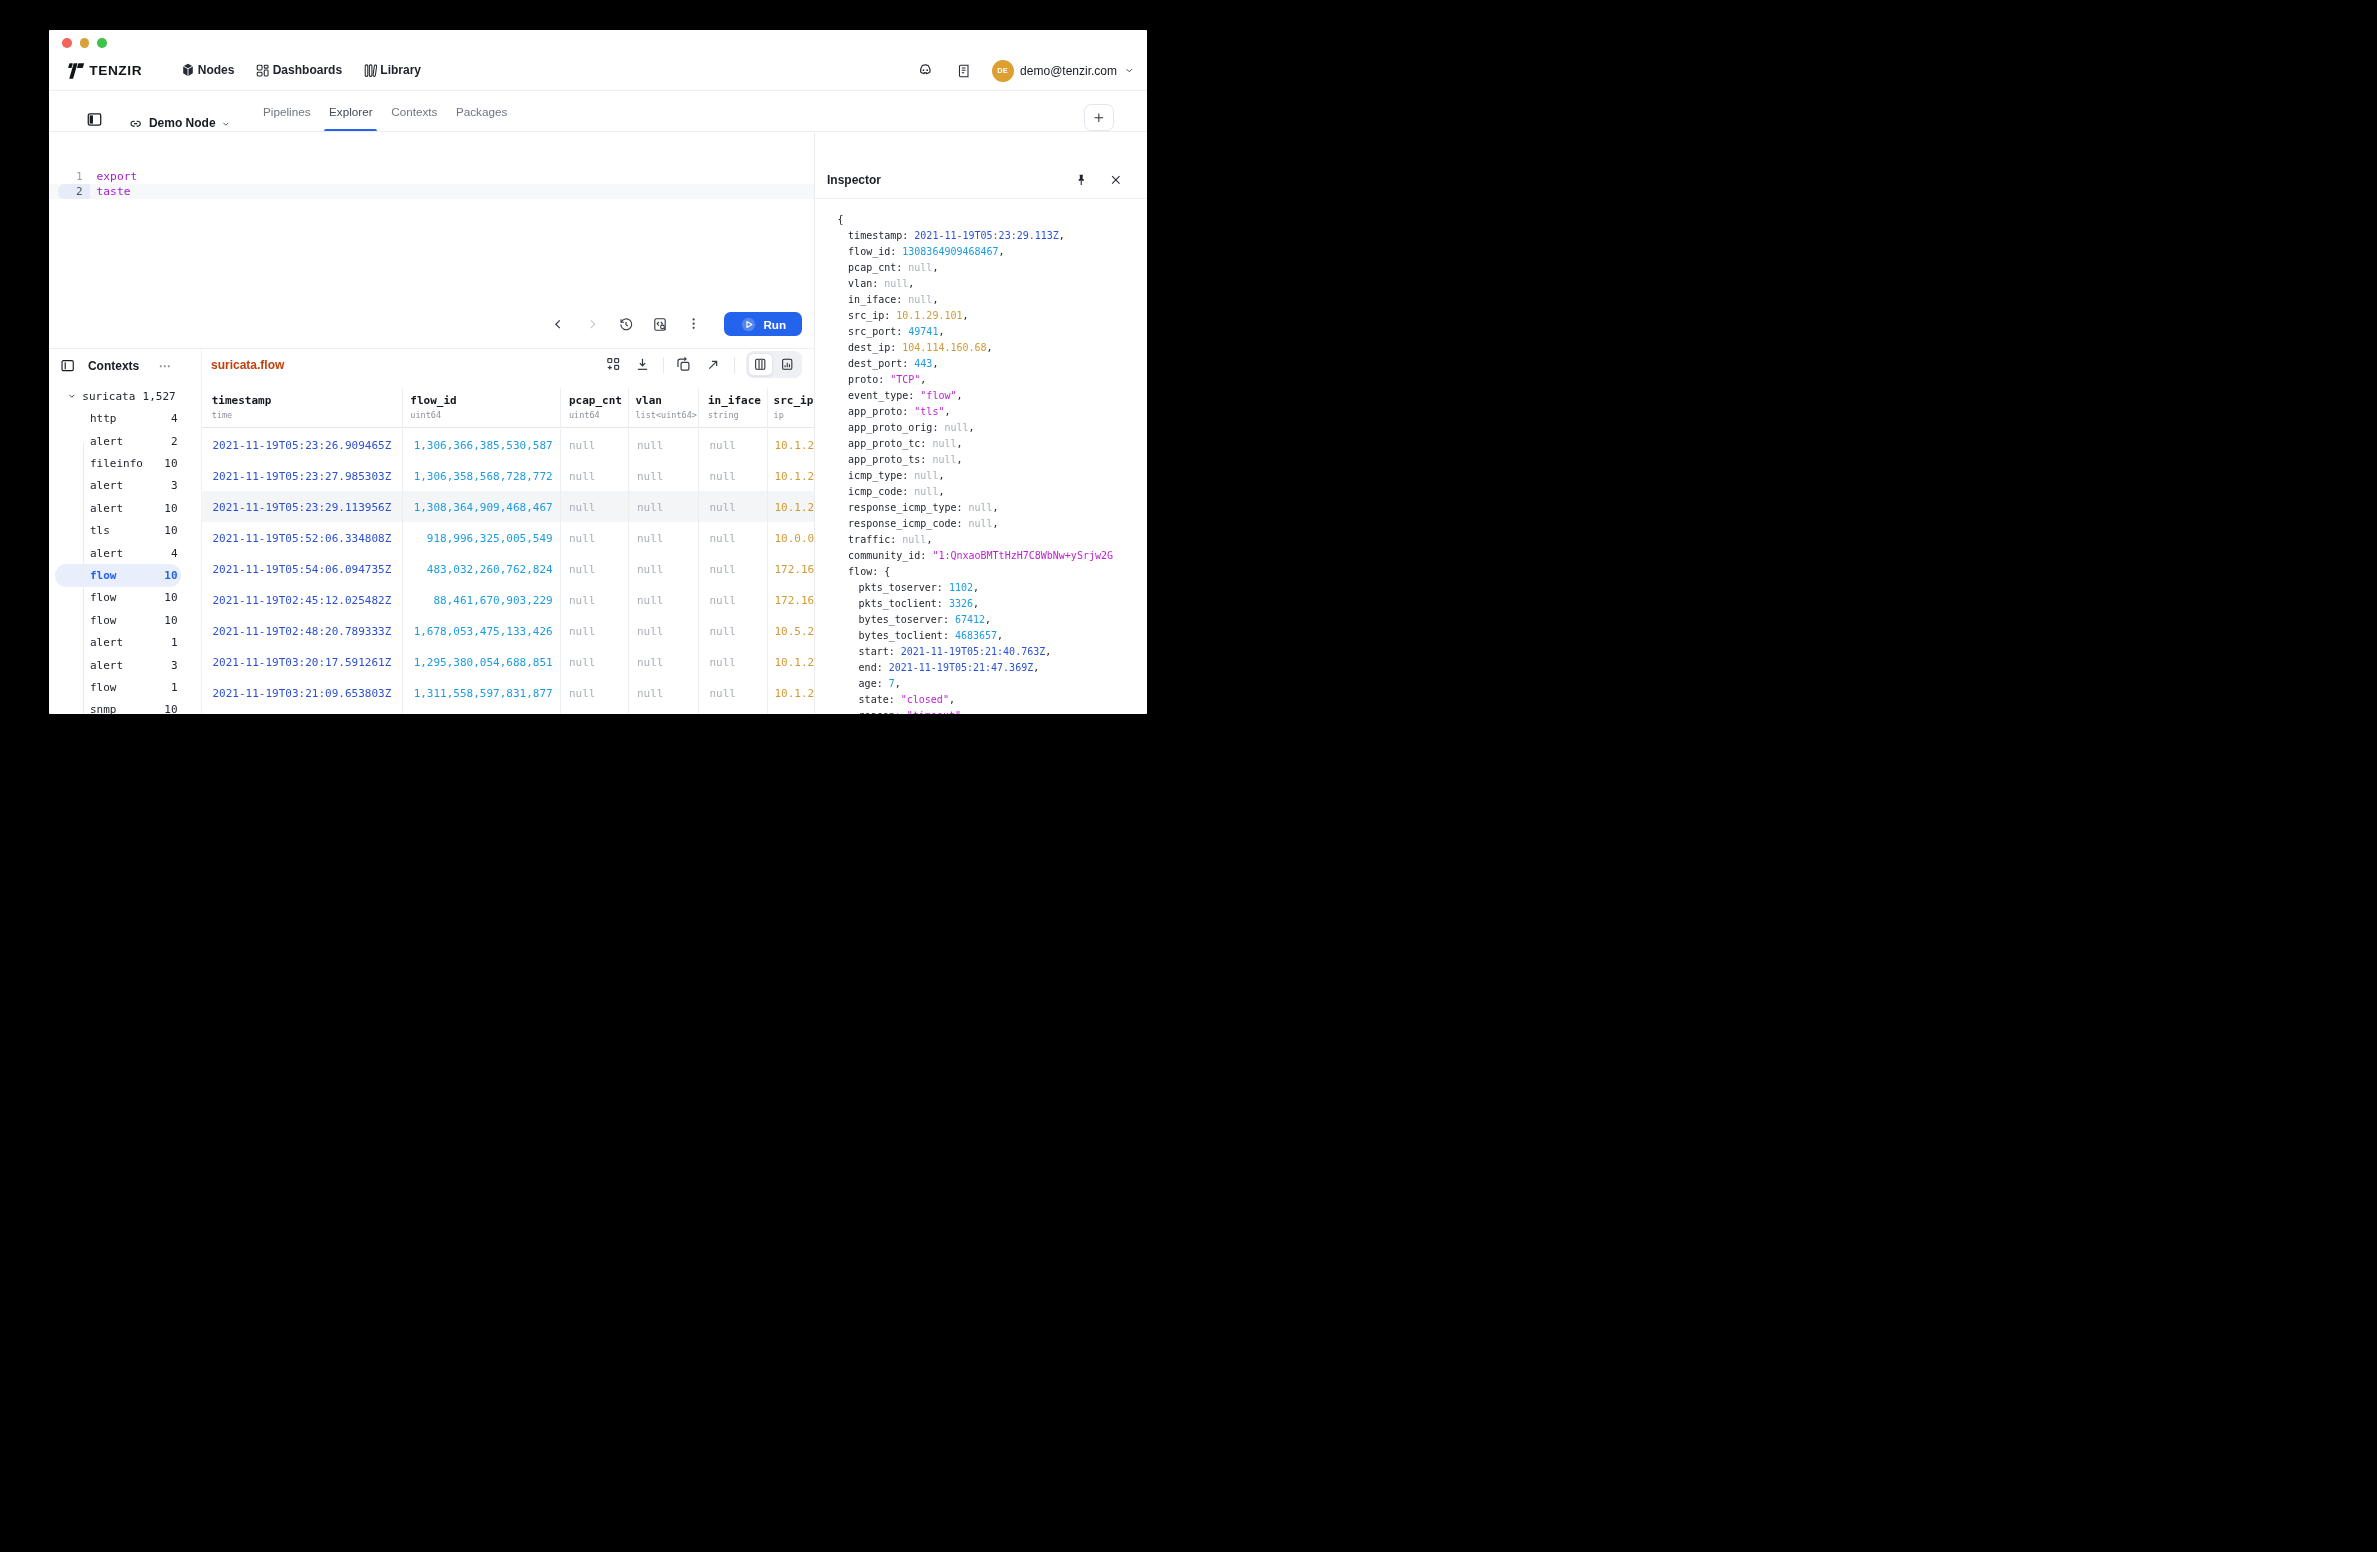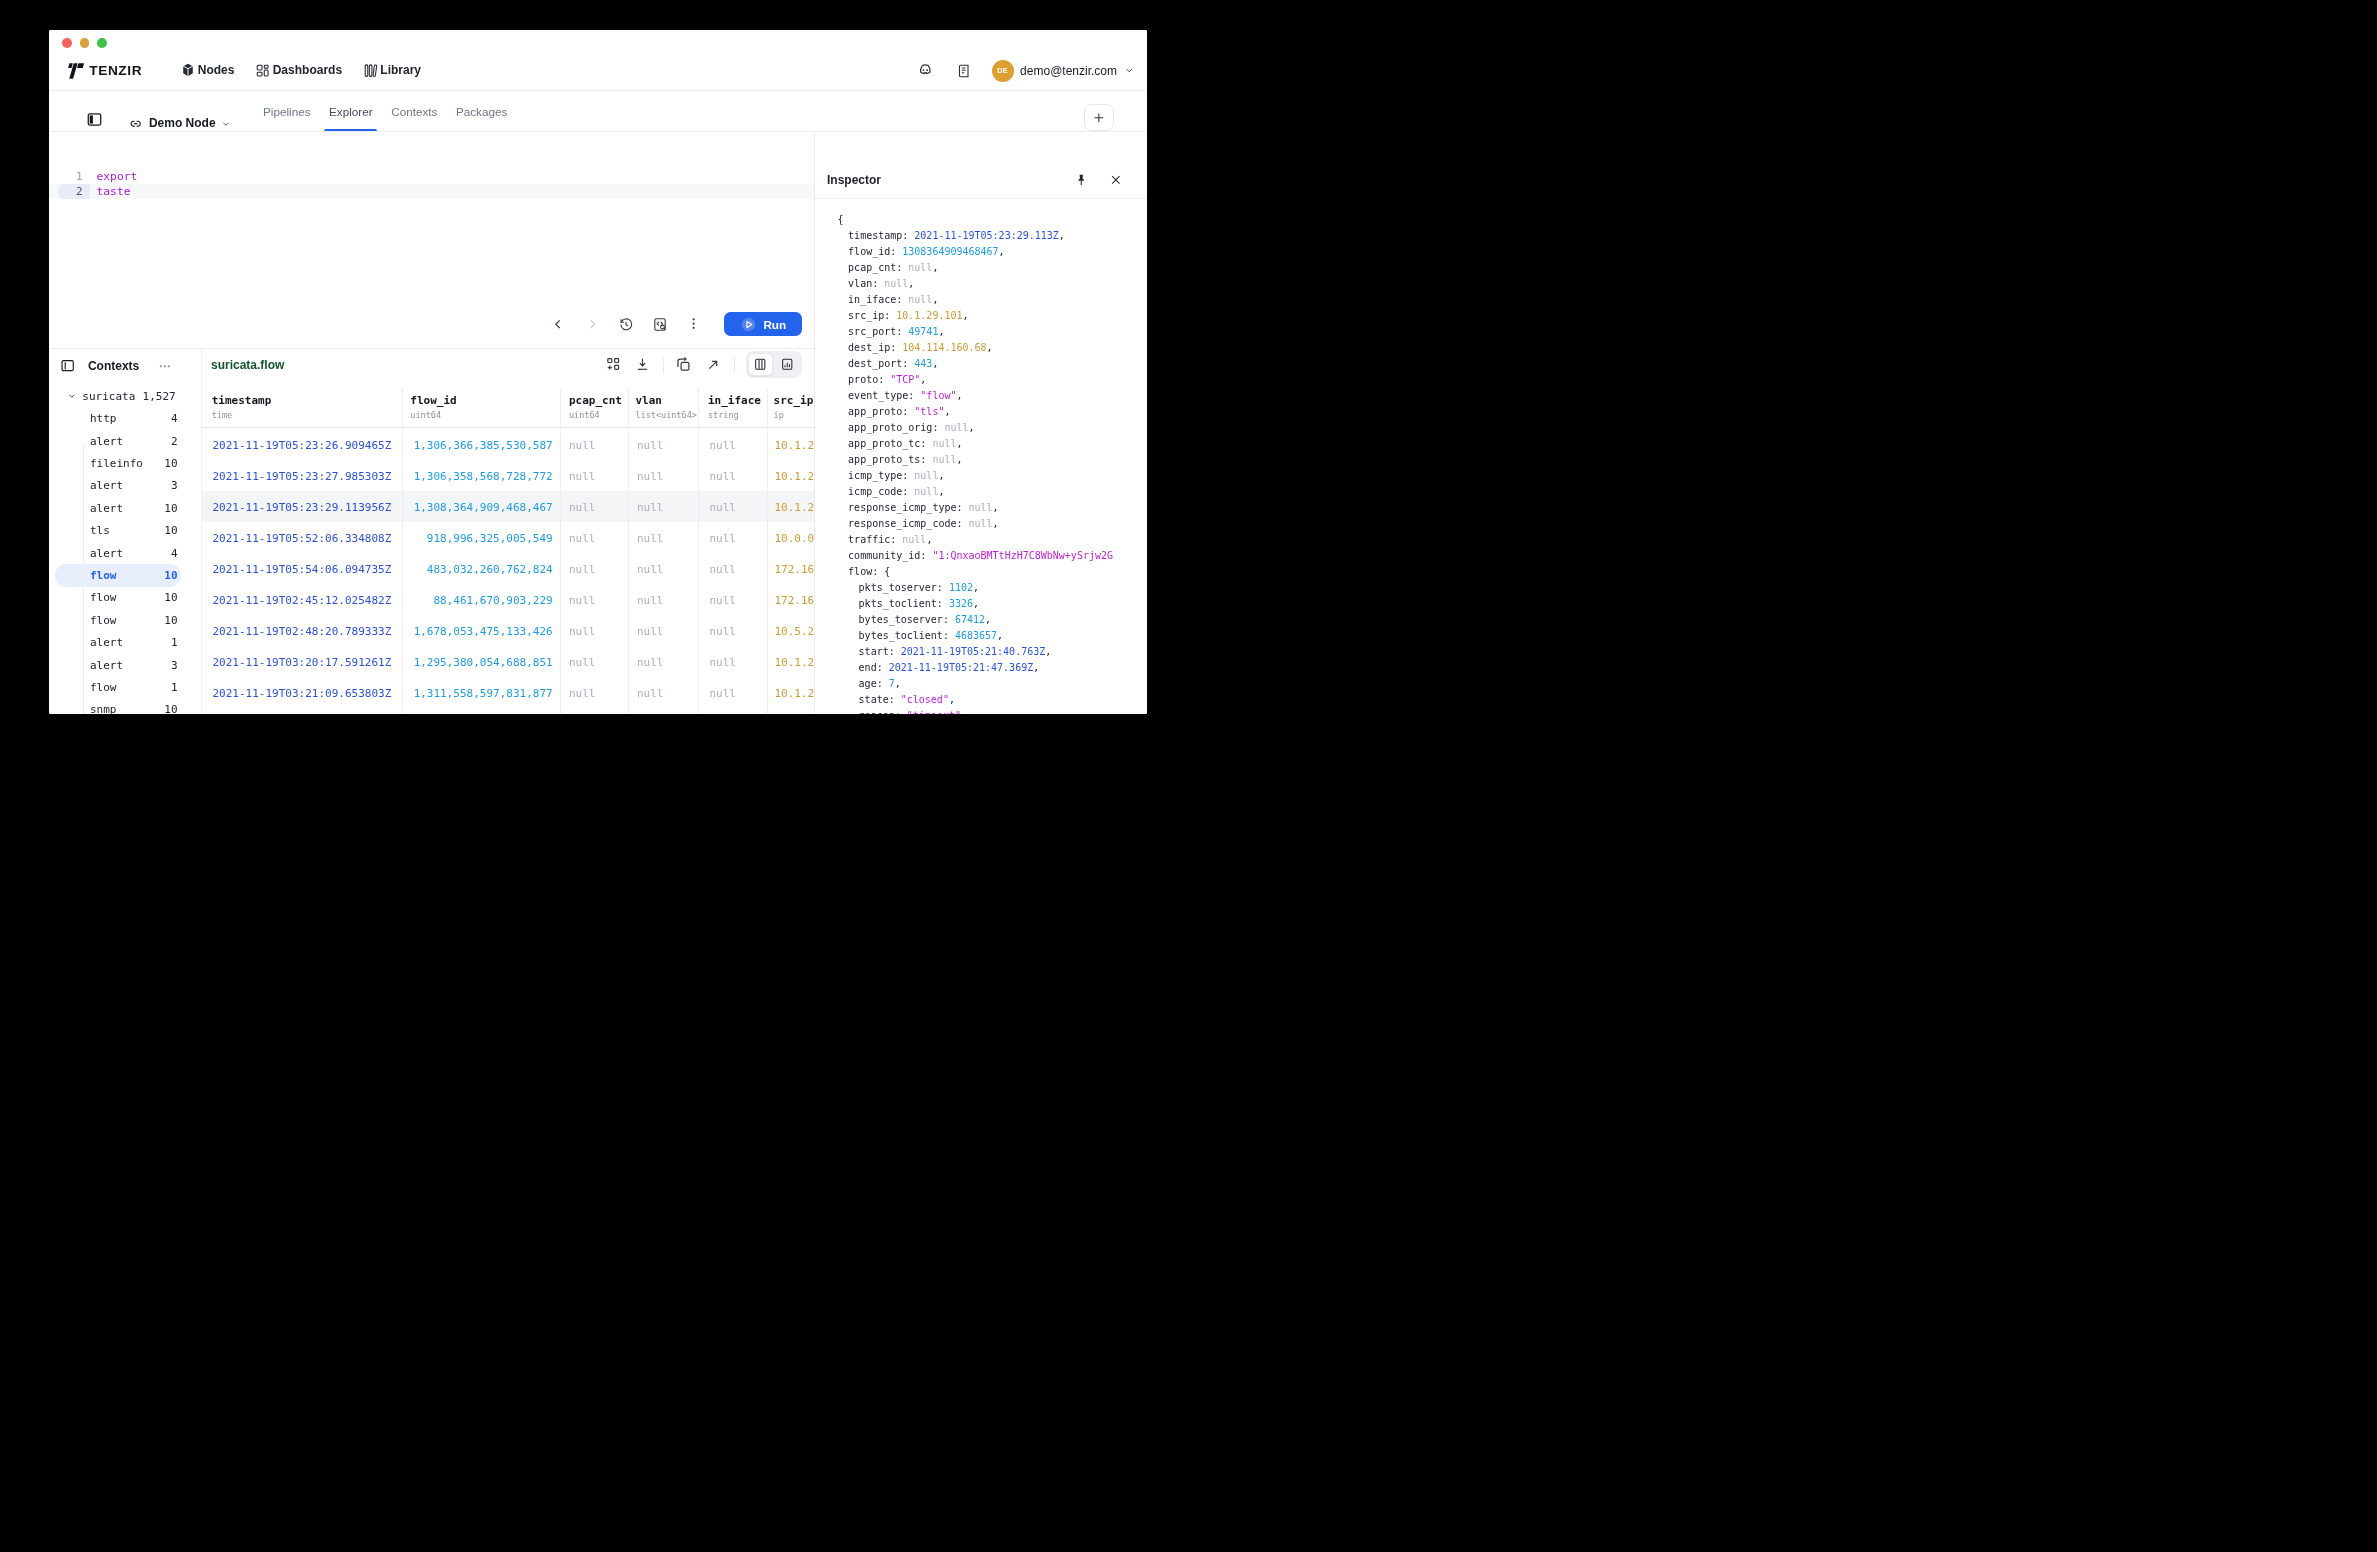--- a/index.html
+++ b/index.html
@@ -80,21 +80,21 @@
   .titem { position:relative; height:22.4px; display:flex; align-items:center; }
   .titem .nm { margin-left:41px; position:relative; z-index:1; }
   .titem .ct { position:absolute; right:23.4px; z-index:1; }
   .titem.selected .nm, .titem.selected .ct { color:#2563eb; font-weight:700; }
   .titem.selected .pillbg { position:absolute; left:5.6px; right:20px; top:0; bottom:0;
           background:#e8eefb; border-radius:11.3px; }
 
   
   .tablepane { position:relative; flex:1; overflow:hidden; }
   .tp-header { position:absolute; left:0; top:0; right:0; height:31px; display:flex; align-items:center; }
-  .tp-title { margin-left:9px; font-size:12px; font-weight:700; color:#14532d;text-align:center; }
+  .tp-title { margin-left:9px; font-size:12px; font-weight:700; color:#c2410c;text-align:center; }
   .tp-tools { margin-left:auto; margin-right:12px; display:flex; align-items:center; gap:11.3px; }
   .tp-tools .tic { width:18px; height:18px; display:flex; align-items:center; justify-content:center; }
   .vdiv { width:0.8px; height:16px; background:#e7e9ed; }
   .seg { display:flex; background:#eef0f4; border-radius:7.3px; padding:2.4px; gap:1.6px; }
   .segbtn { width:25px; height:22.6px; display:flex; align-items:center; justify-content:center; border-radius:5.6px; }
   .segbtn.on { background:#fff; border:0.8px solid #e4e7eb; box-shadow:0 0.8px 1.6px rgba(20,24,32,.07); }
 
   .grid { position:absolute; left:0; top:39px; right:0; bottom:0;
           font-family:"DejaVu Sans Mono", monospace; }
   .ghead { position:absolute; left:0; top:0; right:0; height:40px; border-bottom:0.8px solid #e4e7eb; }

